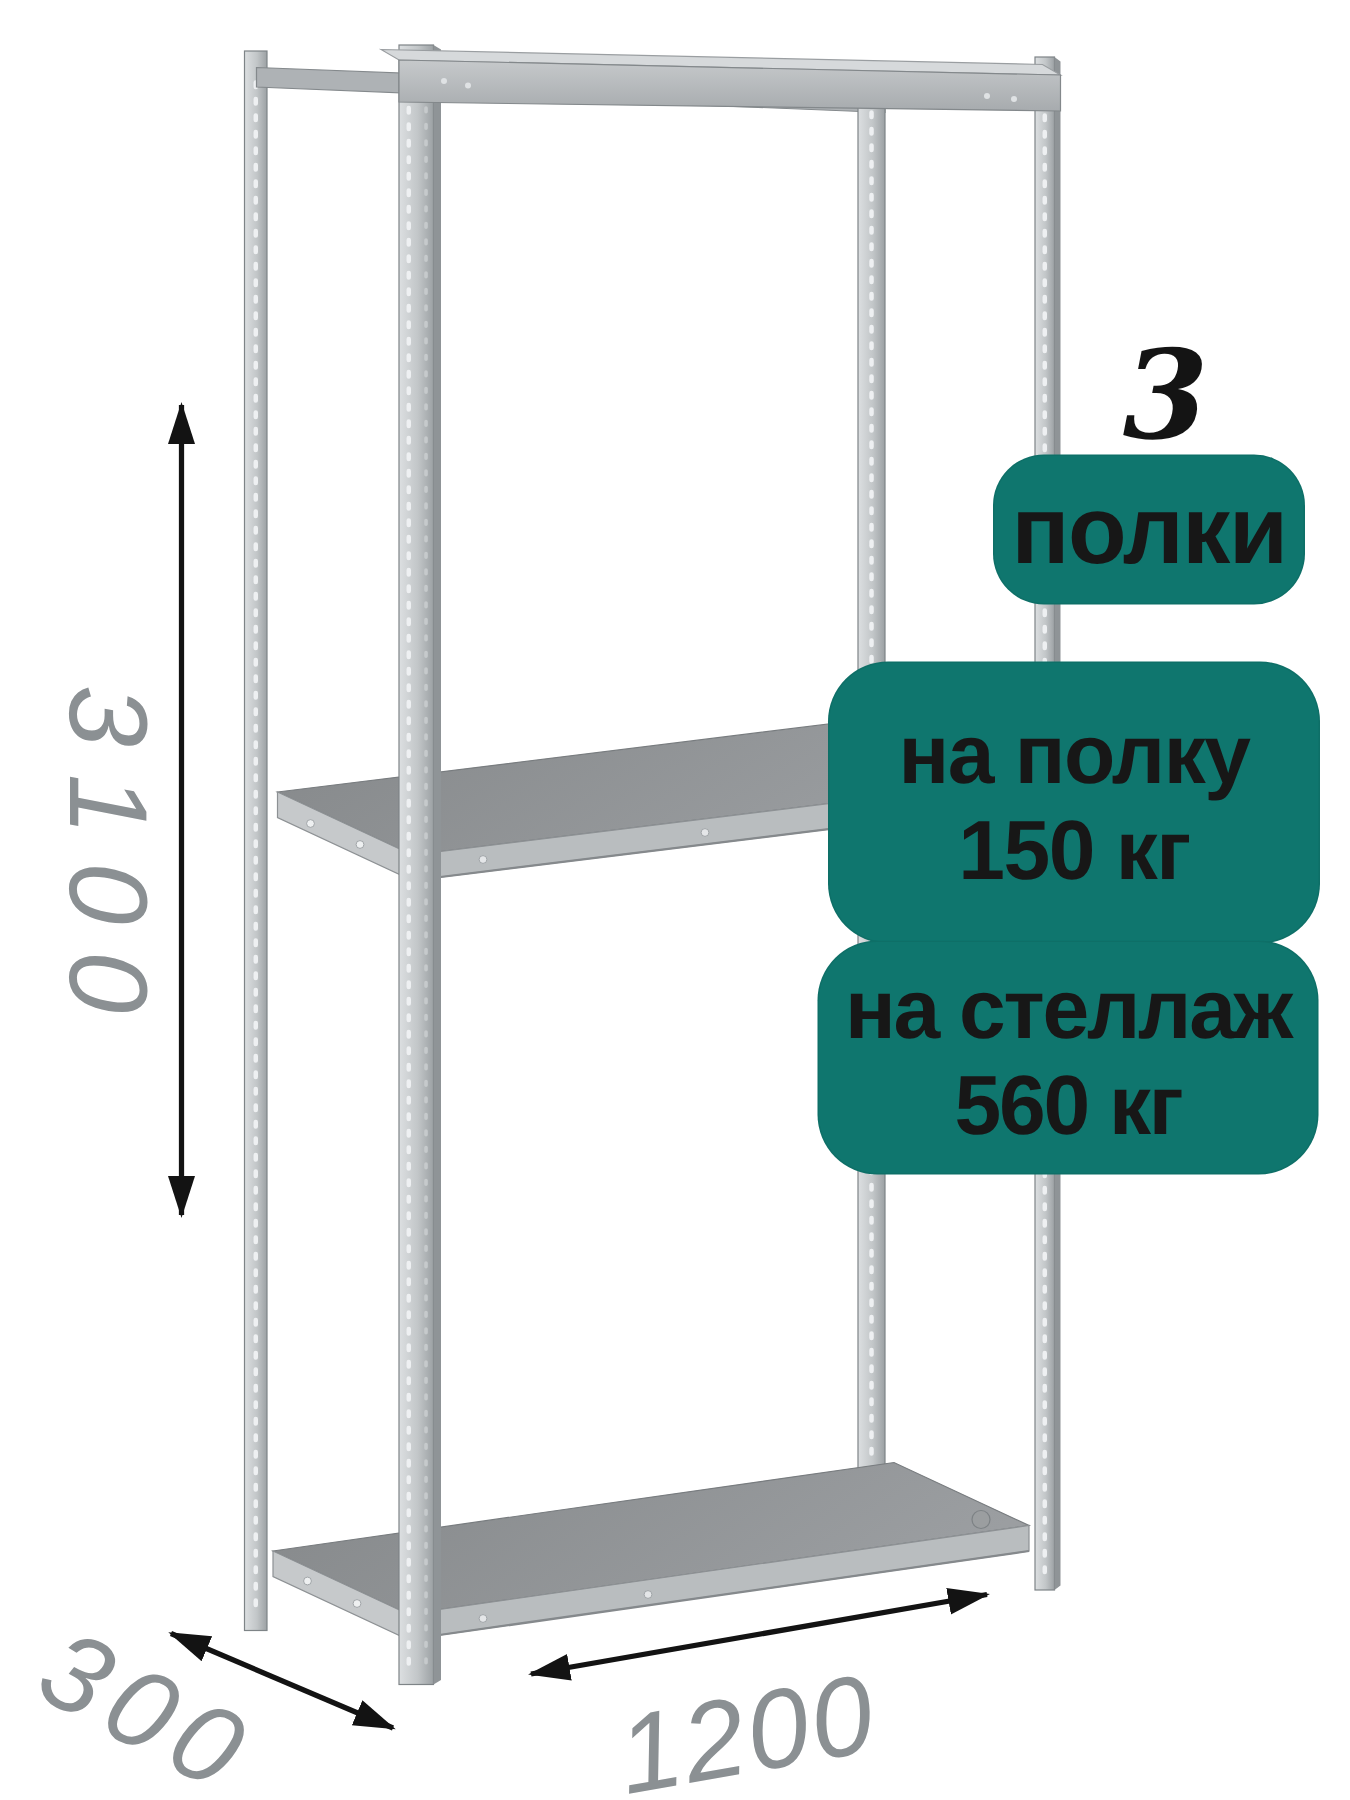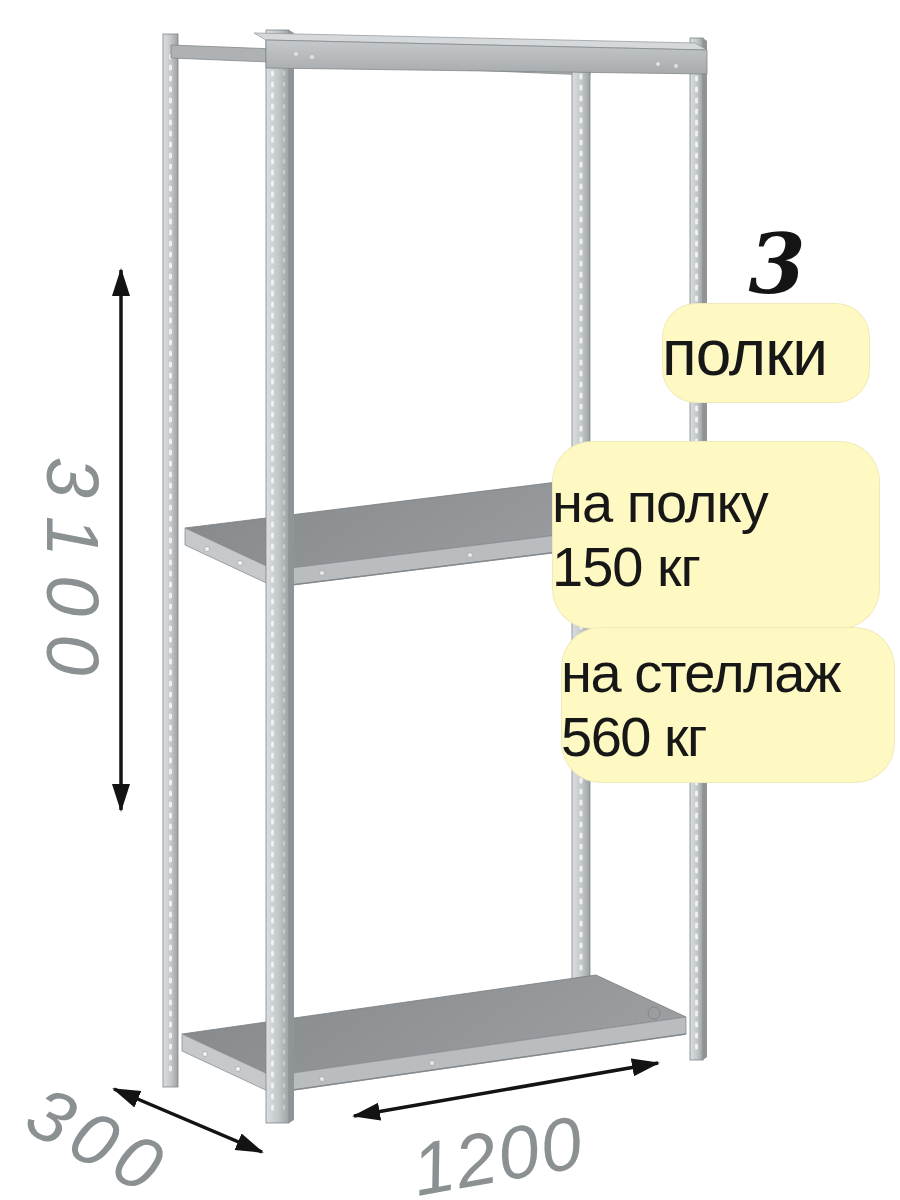--- a/index.html
+++ b/index.html
@@ -41,40 +41,40 @@
     left:777px;top:264px;
     transform:translate(-50%,-50%);
     font-family:"DejaVu Serif",serif;
     font-weight:bold;font-style:italic;
     font-size:82px;color:#141414;
     line-height:1;
   }
 
   .badge{
     position:absolute;
-    background:#fef9c3;
+    background:#0f766e;
     border-radius:40px;
     display:flex;flex-direction:column;
-    align-items:flex-start;justify-content:center;
-    color:#171717;font-weight:normal;
+    align-items:center;justify-content:center;
+    color:#171717;font-weight:bold;
     line-height:1.14;
     text-align:center;
     box-shadow:inset 0 0 0 1px rgba(0,0,0,0.06);
   }
   #badge-count{
     left:662px;top:303px;width:208px;height:100px;
     font-size:64px;letter-spacing:-1px;border-radius:34px;
   }
   #badge-shelf{
     left:552px;top:441px;width:328px;height:188px;
     font-size:56px;letter-spacing:-1px;
   }
   #badge-rack{
     left:545px;top:627px;width:334px;height:156px;
-    font-size:56px;letter-spacing:-1.5px;margin-left:16px;
+    font-size:56px;letter-spacing:-1.5px;
   }
 </style>
 </head>
 <body>
 
 <div class="stage">
 
   <svg width="900" height="1200" viewBox="0 0 900 1200">
     <defs>
       <linearGradient id="postGrad" x1="0" y1="0" x2="1" y2="0">

